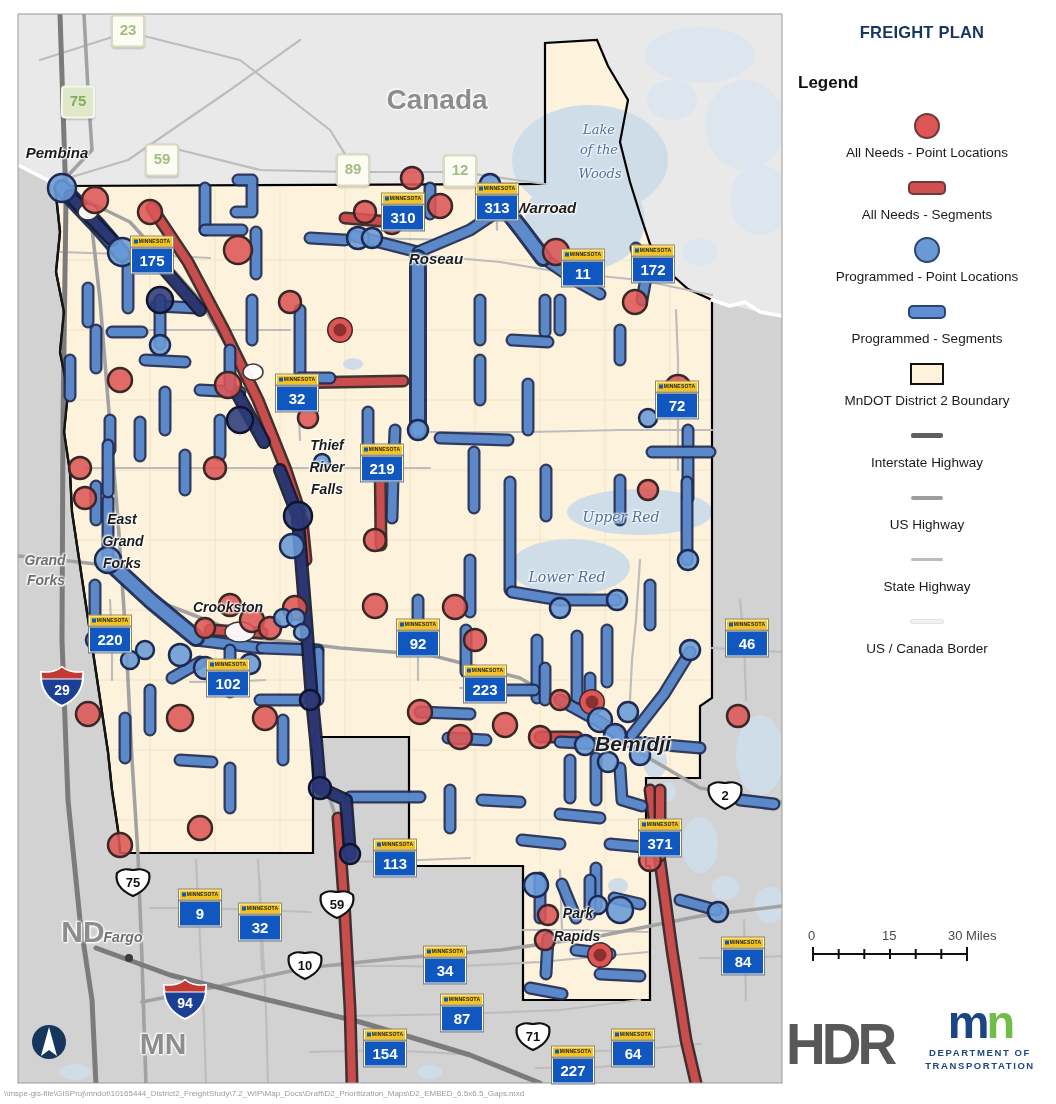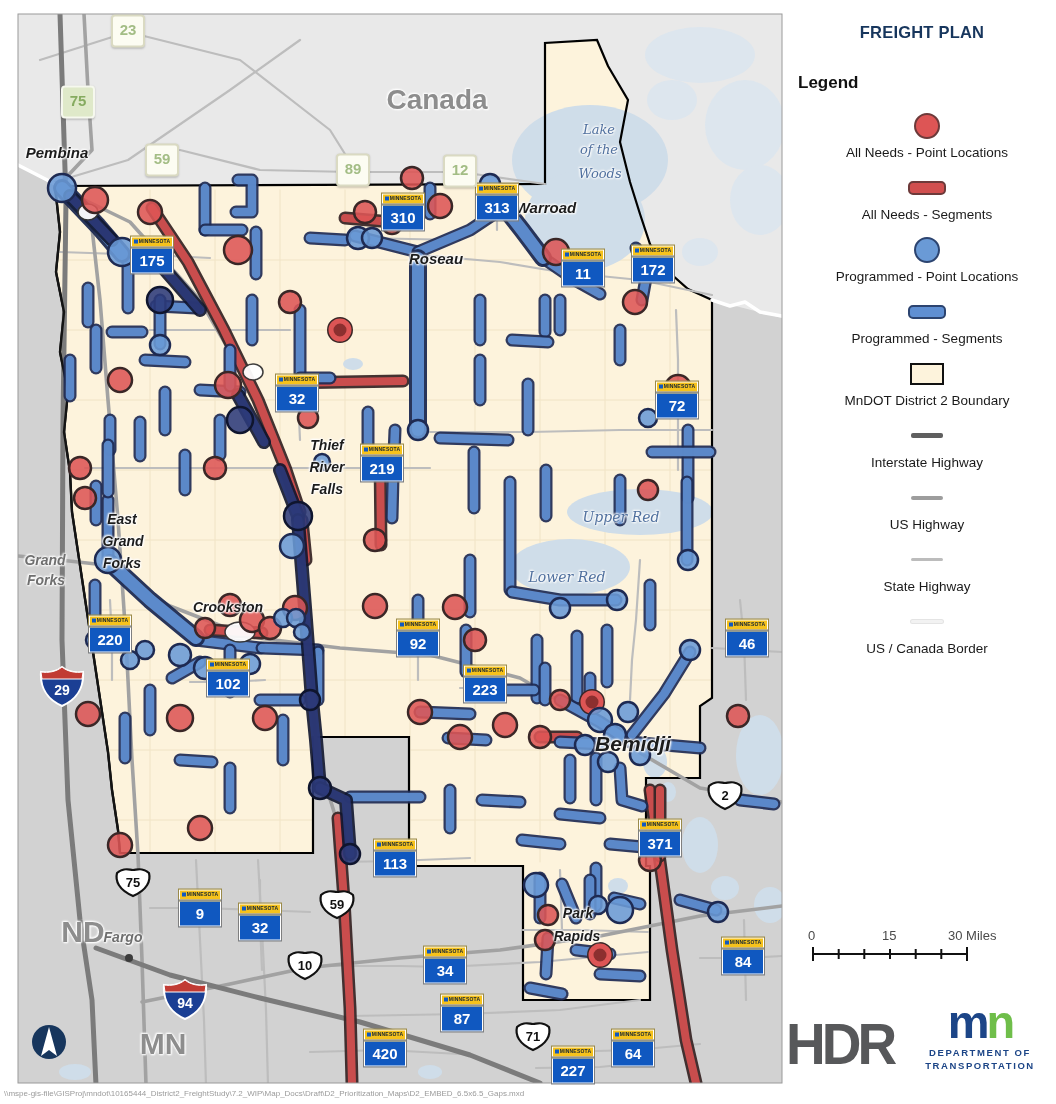--- a/index.html
+++ b/index.html
@@ -593,21 +593,21 @@
       <div class="shield-mn" style="left: 445px; top: 965px;">
         <div class="ban"><b></b>MINNESOTA</div>
         <div class="num">34</div>
       </div>
       <div class="shield-mn" style="left: 462px; top: 1013px;">
         <div class="ban"><b></b>MINNESOTA</div>
         <div class="num">87</div>
       </div>
       <div class="shield-mn" style="left: 385px; top: 1048px;">
         <div class="ban"><b></b>MINNESOTA</div>
-        <div class="num">420</div>
+        <div class="num">154</div>
       </div>
       <div class="shield-mn" style="left: 633px; top: 1048px;">
         <div class="ban"><b></b>MINNESOTA</div>
         <div class="num">64</div>
       </div>
       <div class="shield-mn" style="left: 573px; top: 1065px;">
         <div class="ban"><b></b>MINNESOTA</div>
         <div class="num">227</div>
       </div>
       <div class="shield-mn" style="left: 660px; top: 838px;">

